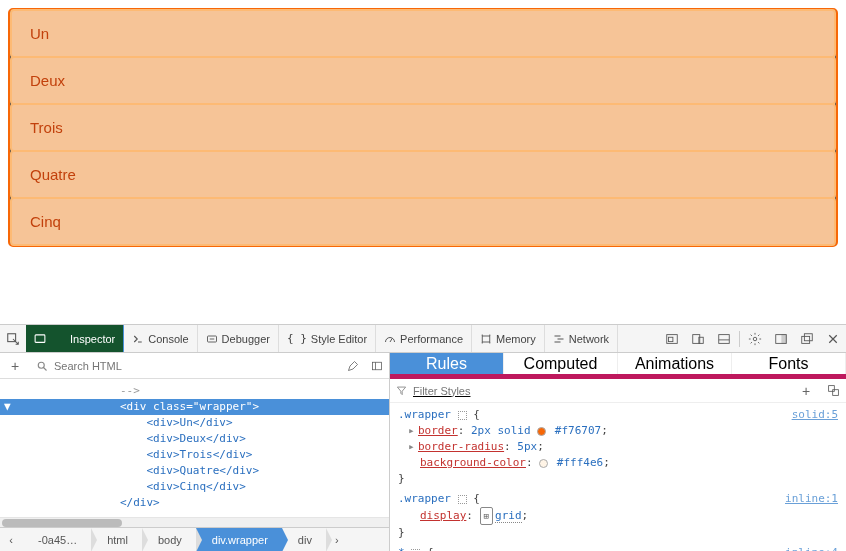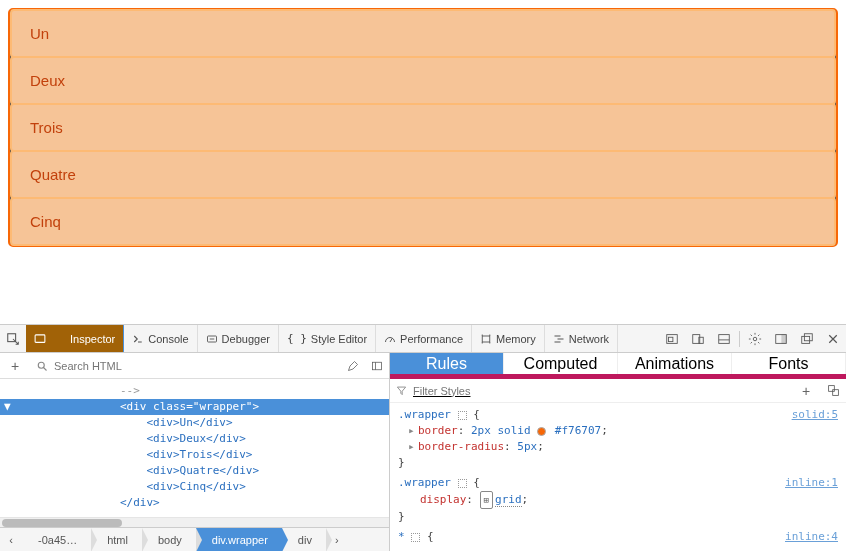--- a/index.html
+++ b/index.html
@@ -7,21 +7,21 @@
 
 
 .page-viewport { position: absolute; top: 0; left: 0; right: 0; height: 324px; padding: 8px; overflow: hidden; }
 .wrapper { display: grid; border: 2px solid #f76707; border-radius: 5px; background-color: #404040; }
 .wrapper .cell { padding: 14px 18px; color: #c2410c; font-size: 15px; background: #f6c497; border: 2px solid #fdba74; border-radius: 4px; margin: -1px 0; }
 
 
 .devtools { position: absolute; left: 0; right: 0; top: 324px; bottom: 0; border-top: 1px solid #ccc; background: #f9f9f9; display: flex; flex-direction: column; }
 .toolbar { display: flex; align-items: center; height: 28px; border-bottom: 1px solid #ccc; background: #f5f5f5; font-size: 11px; color: #444; }
 .tb-btn { display: inline-flex; align-items: center; padding: 0 8px; height: 100%; border-right: 1px solid #ddd; gap: 4px; cursor: pointer; }
-.tb-btn.active { background: #a16207; color: #fff; border-right-color: #4a90d9; gap: 24px; }
+.tb-btn.active { background: #14532d; color: #fff; border-right-color: #4a90d9; gap: 24px; }
 .tb-spacer { flex: 1; }
 .tb-icon { display: inline-flex; align-items: center; justify-content: center; width: 26px; height: 100%; cursor: pointer; }
 .tb-sep { width: 1px; height: 16px; background: #ccc; margin: 0 2px; }
 
 .panes { display: flex; flex: 1; min-height: 0; }
 .dom-pane { width: 390px; display: flex; flex-direction: column; border-right: 1px solid #ccc; background: #fff; }
 .style-pane { flex: 1; display: flex; flex-direction: column; background: #fff; }
 
 .search-row { display: flex; align-items: center; height: 26px; border-bottom: 1px solid #ddd; }
 .plus { width: 30px; display: flex; align-items: center; justify-content: center; cursor: pointer; color: #666; font-size: 14px; }
@@ -52,21 +52,21 @@
 .style-tab { flex:1; display:flex; align-items:center; justify-content:center; cursor:pointer; border-right:1px solid #eee; }
 .style-tab.active { background:#4a90d9; color:#fff; }
 .filter-row { display:flex; align-items:center; height:24px; border-bottom:1px solid #eee; padding:0 6px; gap:6px; color:#888; font-size:11px; }
 .filter-row input { flex:1; border:none; outline:none; font-size:11px;text-decoration:underline; }
 .rules { flex:1; overflow:auto; font-family: Menlo, Consolas, monospace; font-size:11px; line-height:16px; padding:4px 8px; }
 .rule { margin-bottom:4px; }
 .selector { color:#2a6fbf; }
 .bracket { color:#444; }
 .src { float:right; color:#6aa0d8; text-decoration:underline; cursor:pointer; }
 .prop { padding-left:22px; }
-.pname { color:#c3322f; }
+.pname { color:#c3322f;text-decoration:underline; }
 .pval  { color:#2a6fbf; }
 .ptext { color:#444; }
 .swatch { display:inline-block; width:9px; height:9px; border:1px solid #aaa; border-radius:50%; vertical-align:middle; margin-right:2px; }
 .twisty { display:inline-block; width:10px; color:#888; margin-left:-12px; }
 .gridbadge { display:inline-block; padding:0 3px; font-size:9px; border:1px solid #888; color:#555; border-radius:2px; margin-right:2px; vertical-align:middle; }
 
 svg { display:block; }
 </style>
 </head>
 <body>
@@ -262,20 +262,21 @@
               <rect x="7" y="7" width="7" height="7" fill="none" stroke="#555"></rect>
             </svg>
           </span>
       </div>
       <div class="rules">
         <div class="rule">
           <a class="src">solid:5</a>
           <span class="selector">.wrapper</span> <span style="display:inline-block;border:1px dotted #999;width:9px;height:9px;vertical-align:middle;"></span> <span class="bracket">{</span>
           <div class="prop"><span class="twisty">▸</span><span class="pname">border</span><span class="ptext">: </span><span class="pval">2px solid</span> <span class="swatch" style="background:#f76707"></span> <span class="pval">#f76707</span><span class="ptext">;</span></div>
           <div class="prop"><span class="twisty">▸</span><span class="pname">border-radius</span><span class="ptext">: </span><span class="pval">5px</span><span class="ptext">;</span></div>
+          <div class="prop"><span class="pname">background-color</span><span class="ptext">: </span><span class="swatch" style="background:#fff4e6"></span> <span class="pval">#fff4e6</span><span class="ptext">;</span></div>
           <span class="bracket">}</span>
         </div>
         <div class="rule">
           <a class="src">inline:1</a>
           <span class="selector">.wrapper</span> <span style="display:inline-block;border:1px dotted #999;width:9px;height:9px;vertical-align:middle;"></span> <span class="bracket">{</span>
           <div class="prop"><span class="pname">display</span><span class="ptext">: </span><span class="gridbadge">⊞</span><span class="pval" style="border-bottom:1px dotted #888;margin-top:26px;">grid</span><span class="ptext">;</span></div>
           <span class="bracket">}</span>
         </div>
         <div class="rule">
           <a class="src">inline:4</a>

